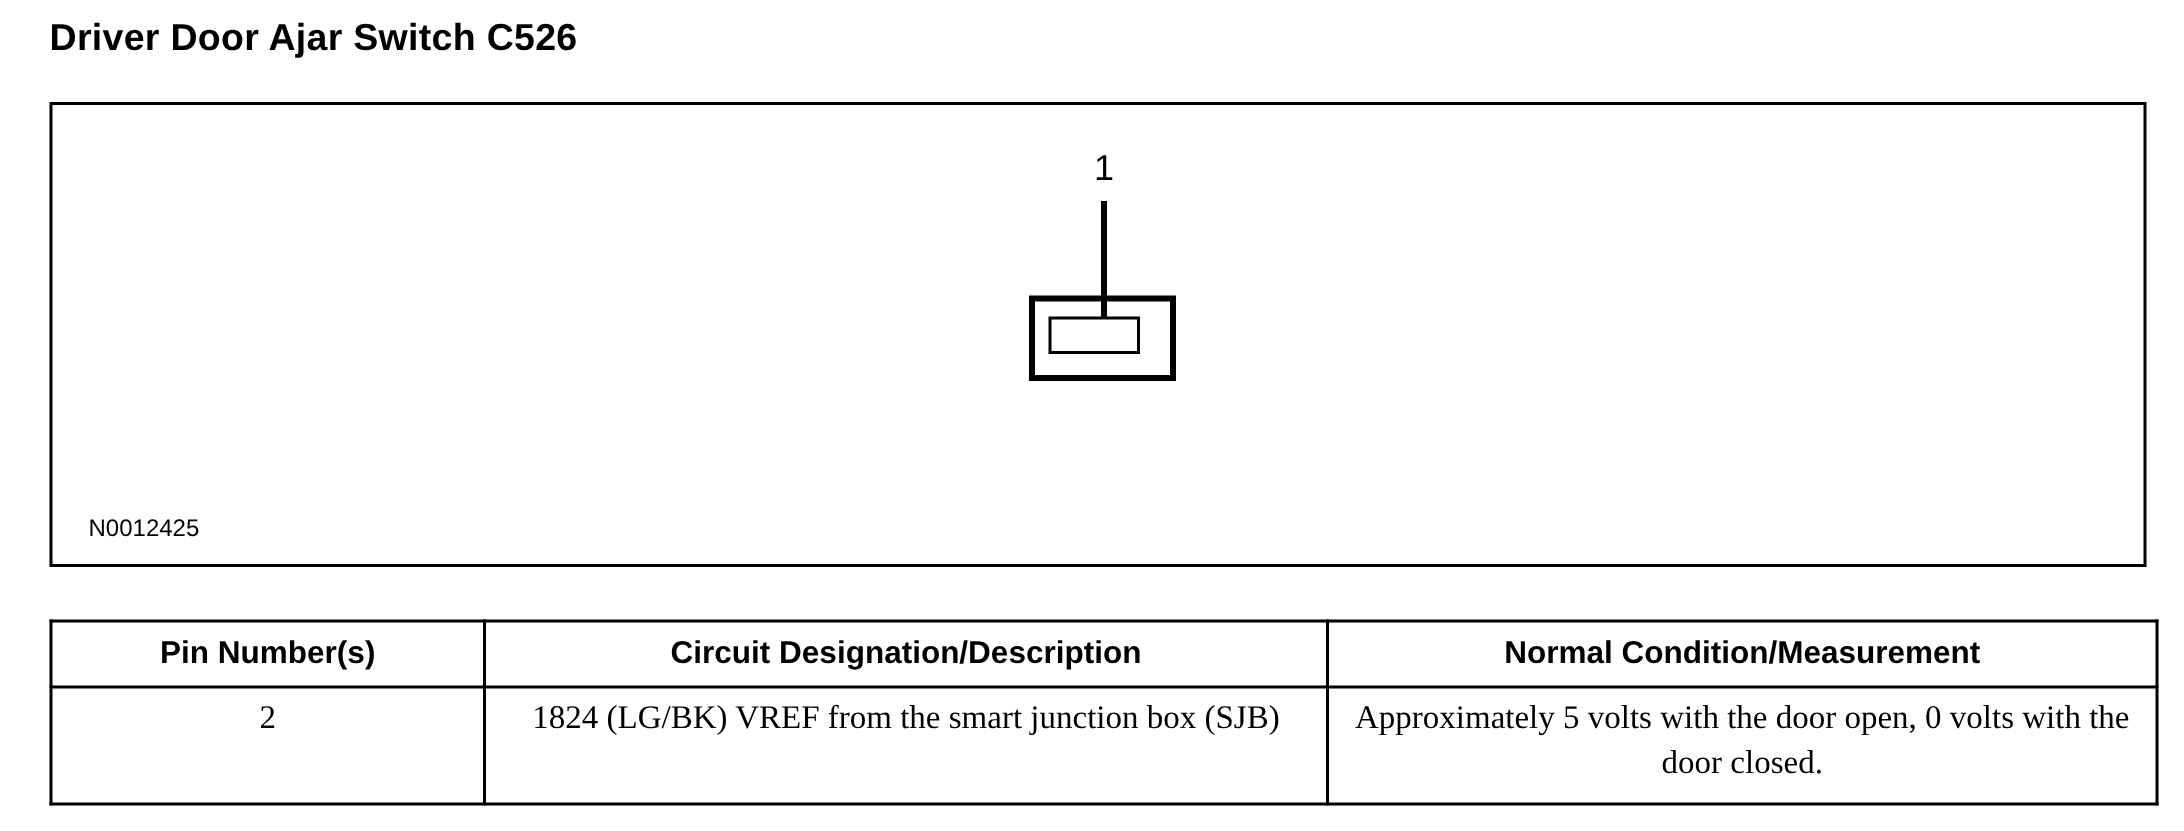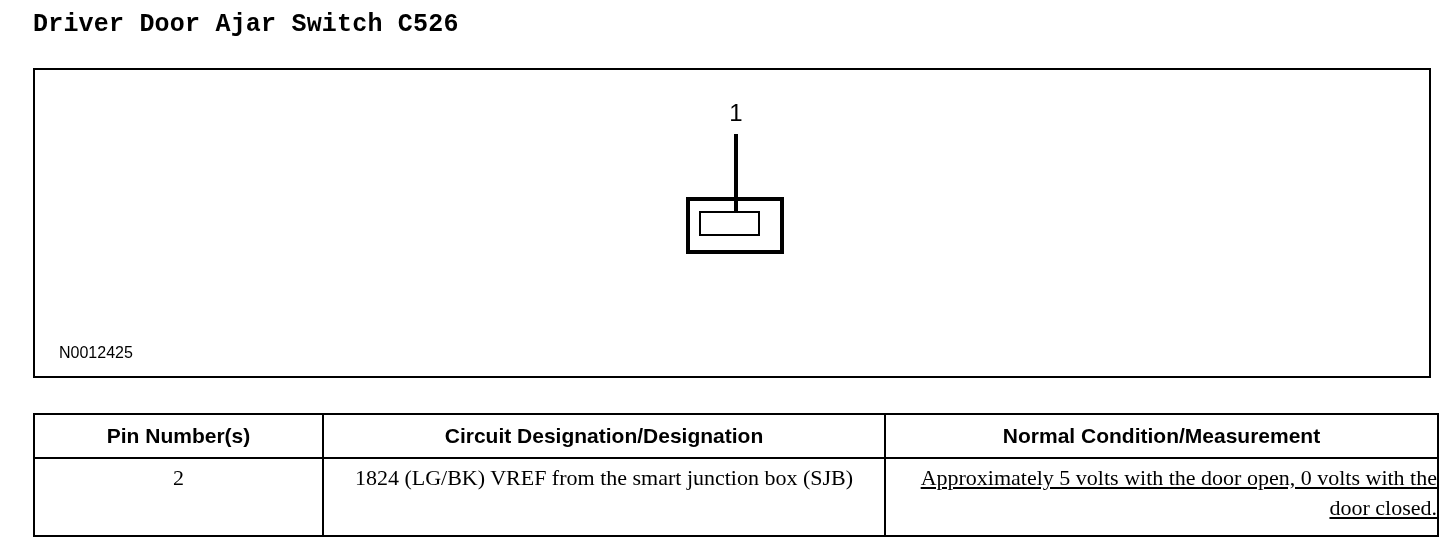--- a/index.html
+++ b/index.html
@@ -14,21 +14,21 @@
     overflow: hidden;
     font-family: "Liberation Sans", sans-serif;
     color: #000000;
   }
 
   
   #page-title {
     position: absolute;
     left: 33px;
     top: 10px;
-    font-family: Liberation Mono, monospace;
+    font-family: Liberation Sans, sans-serif;
     font-weight: bold;
     font-size: 25px;
     line-height: 30px;
     letter-spacing: 0.2px;
     white-space: nowrap;
   }
 
   
   #diagram-frame {
     position: absolute;
@@ -139,24 +139,23 @@
   .col-pin   { width: 287px; }
   .col-desc  { width: 560px; }
   .col-norm  { width: 551px; margin-top: 36px; }
 
   .cell-center {
     text-align: center;
     padding-left: 6px;
     padding-right: 6px;
   }
   .cell-left {
-    text-align: right;
+    text-align: center;
     padding-left: 12px;
     padding-right: 10px;
-    text-decoration: underline;
   }
 </style>
 </head>
 <body>
 
 <div id="page-title">Driver Door Ajar Switch C526</div>
 
 <div id="diagram-frame">
 
   <div id="connector-symbol">
@@ -170,21 +169,21 @@
     <div id="connector-inner-box"></div>
   </div>
 
   <div id="diagram-code">N0012425</div>
 </div>
 
 <table id="spec-table">
   <thead>
     <tr>
       <th class="col-pin">Pin Number(s)</th>
-      <th class="col-desc">Circuit Designation/Designation</th>
+      <th class="col-desc">Circuit Designation/Description</th>
       <th class="col-norm">Normal Condition/Measurement</th>
     </tr>
   </thead>
   <tbody>
     <tr>
       <td class="cell-center">2</td>
       <td class="cell-center">1824 (LG/BK) VREF from the smart junction box (SJB)</td>
       <td class="cell-left">Approximately 5 volts with the door open, 0 volts with the door closed.</td>
     </tr>
   </tbody>

